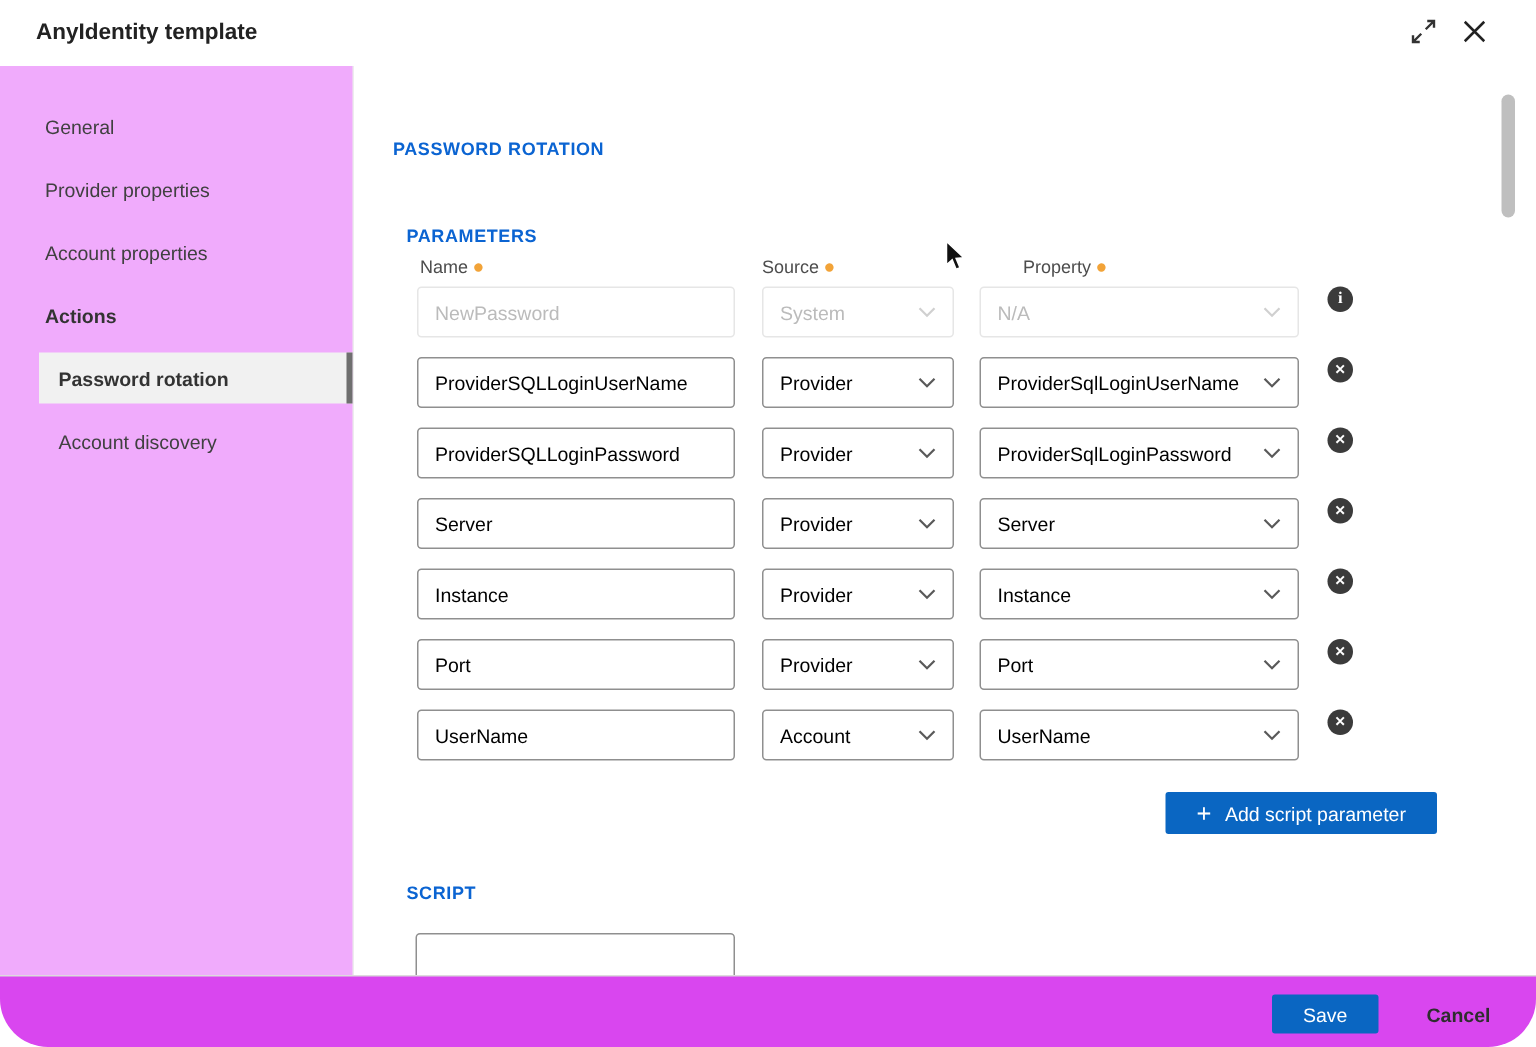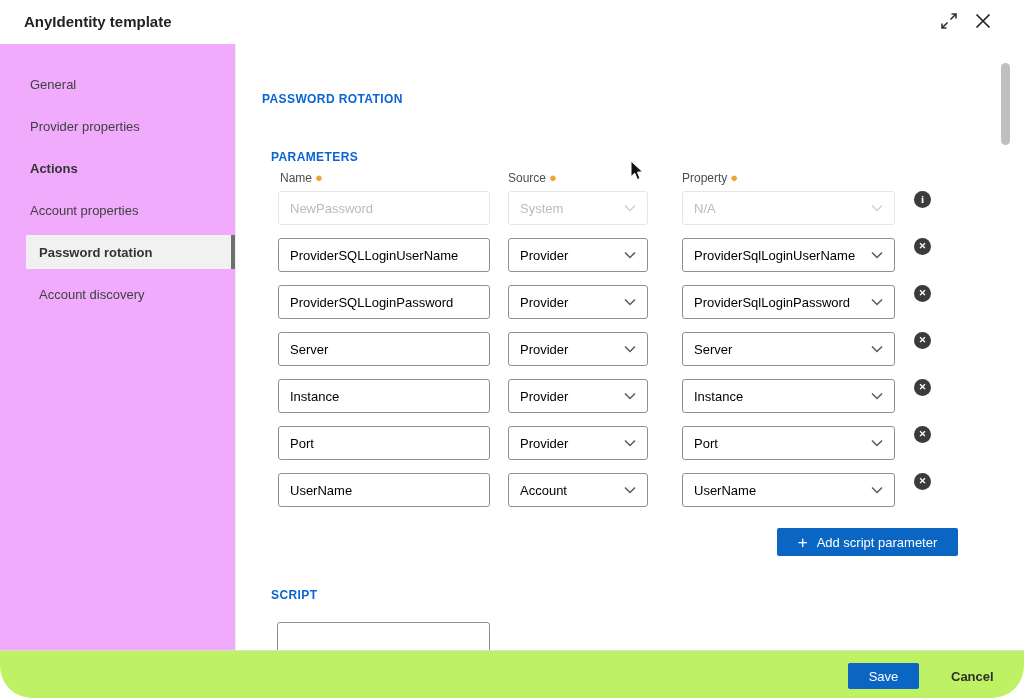--- a/index.html
+++ b/index.html
@@ -33,21 +33,21 @@
   .col-label{position:absolute;top:126px;font-size:12px;color:#4d4d4d;}
   .col-label .dot{color:#f2a338;font-size:13px;margin-left:3px;}
   #cl-name{left:44px;} #cl-source{left:272px;} #cl-property{left:446px;}
 
   #rows{position:absolute;left:42px;top:147px;}
   .param-row{display:flex;align-items:flex-start;height:34px;margin-bottom:13px;}
   .fld{box-sizing:border-box;height:34px;border:1px solid #8f8f8f;border-radius:3px;background:#fff;
        font-size:13px;color:#000000;font-family:"Liberation Sans",sans-serif;}
   .fld.name{width:212px;margin-right:18px;padding:0 11px;}
   .select{display:flex;align-items:center;justify-content:space-between;padding:0 11px;cursor:pointer;}
-  .select.src{width:140px;margin-right:34px;}
+  .select.src{width:128px;margin-right:17px;}
   .select.prop{width:213px;margin-right:19px;}
   .chev{flex:0 0 auto;margin-left:6px;}
   .chev path{stroke:#5a5a5a;stroke-width:1.5;fill:none;}
   .param-row.disabled .fld{border-color:#e6e6e6;color:#bbbbbb;}
   .param-row.disabled input{color:#bbbbbb;}
   .param-row.disabled .chev path{stroke:#d0d0d0;}
 
   .row-icon{width:17px;height:17px;border-radius:50%;background:#3b3b3b;color:#fff;border:none;padding:0;
             display:flex;align-items:center;justify-content:center;line-height:1;cursor:pointer;}
   .row-icon.info{font-size:11px;font-weight:700;font-family:"Liberation Serif",serif;}
@@ -60,21 +60,21 @@
 
   #script-box{position:absolute;left:41px;top:578px;width:213px;height:40px;border:1px solid #8f8f8f;
               border-radius:3px;background:#fff;box-sizing:border-box;font-size:13px;padding:0 11px;
               font-family:"Liberation Sans",sans-serif;color:#3a3a3a;}
 
   #scroll-thumb{position:absolute;left:765px;top:19px;width:9px;height:82px;border-radius:5px;background:#bfbfbf;}
 
   #cursor{position:absolute;left:394px;top:116px;pointer-events:none;}
 
   
-  #footer{position:absolute;left:0;top:650px;width:100%;height:48px;background:#bef264;border-top:1px solid #dcdcdc;box-sizing:border-box;}
+  #footer{position:absolute;left:0;top:650px;width:100%;height:48px;background:#d946ef;border-top:1px solid #dcdcdc;box-sizing:border-box;}
   #save-btn{position:absolute;left:848px;top:12px;width:71px;height:26px;background:#0a66c2;color:#fff;border:none;
             border-radius:2px;font-size:13px;font-family:"Liberation Sans",sans-serif;cursor:pointer;}
   #cancel-btn{position:absolute;left:945px;top:12px;height:26px;background:none;border:none;font-size:13px;
               color:#2e2e2e;font-family:"Liberation Sans",sans-serif;cursor:pointer;font-weight:bold;}
 </style>
 </head>
 <body>
 
 <div id="modal">
 
@@ -92,25 +92,25 @@
     </button>
   </div>
 
   <div id="sidebar">
       <div class="side-item">
       <span>General</span>
     </div>
       <div class="side-item">
       <span>Provider properties</span>
     </div>
+      <div class="side-item">
+      <span>Account properties</span>
+    </div>
       <div class="side-item section">
       <span>Actions</span>
-    </div>
-      <div class="side-item">
-      <span>Account properties</span>
     </div>
       <div class="side-item child selected">
       <span>Password rotation</span>
     </div>
       <div class="side-item child">
       <span>Account discovery</span>
     </div>
     </div>
 
   <div id="content">

